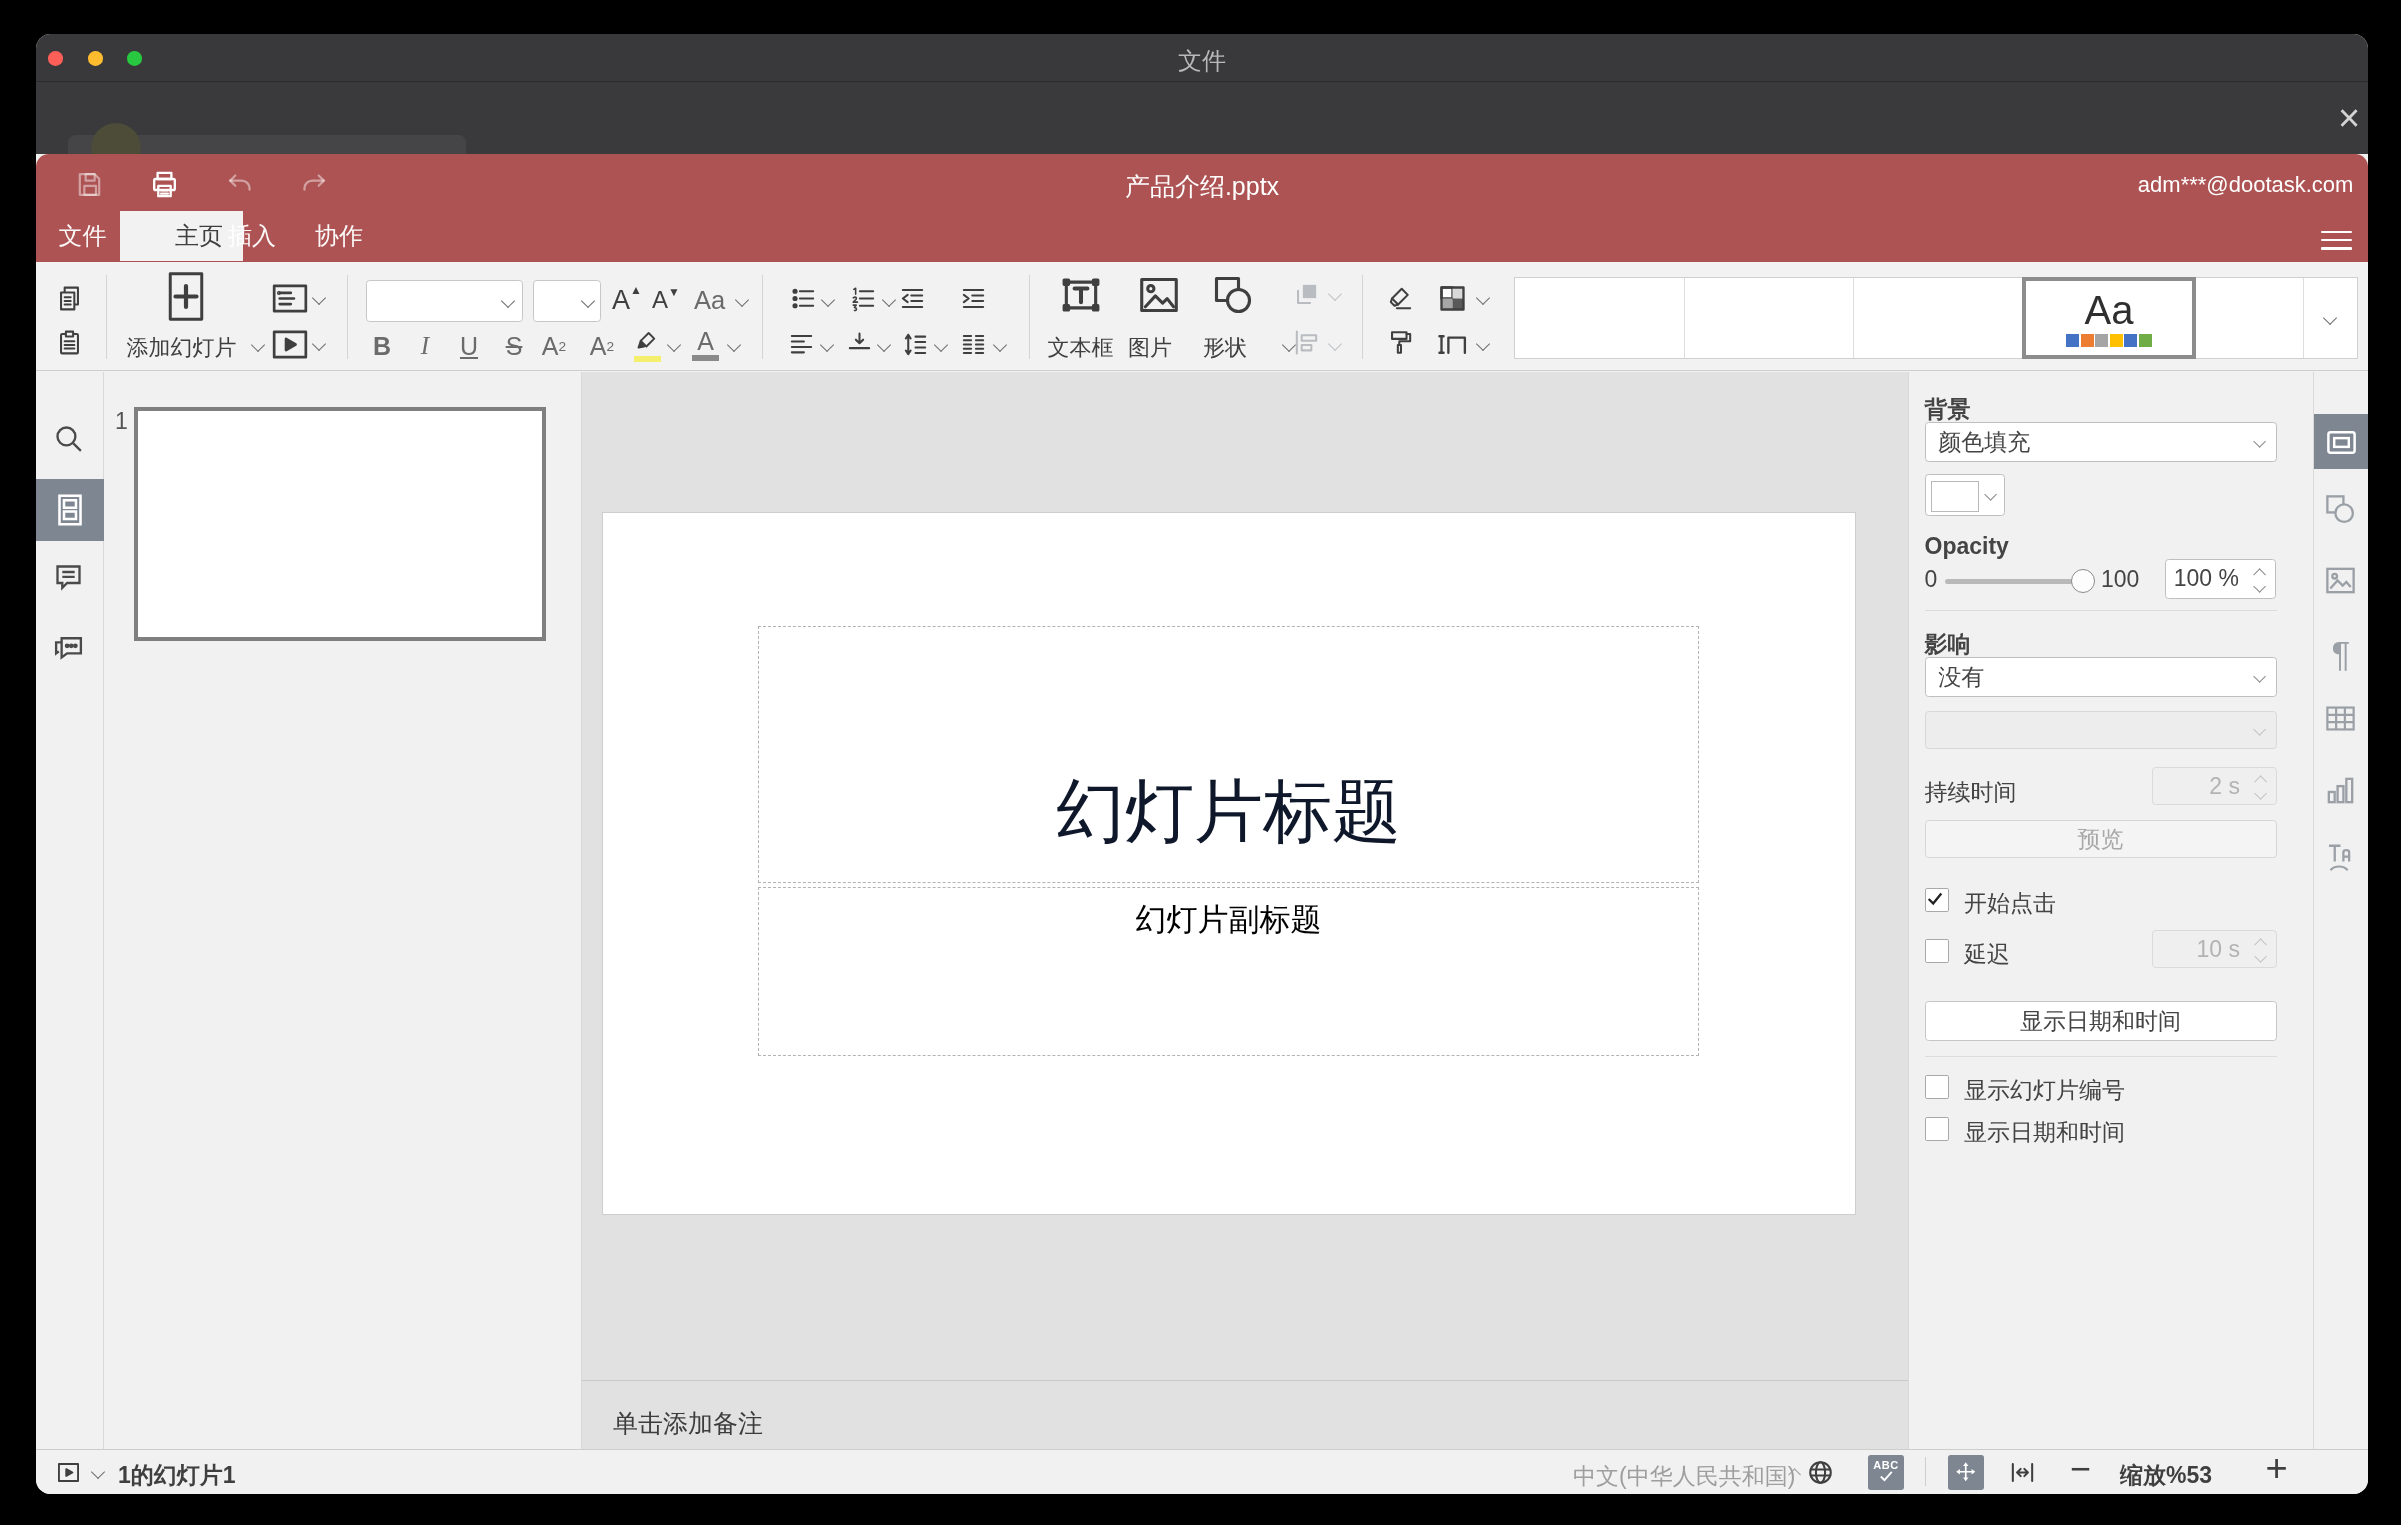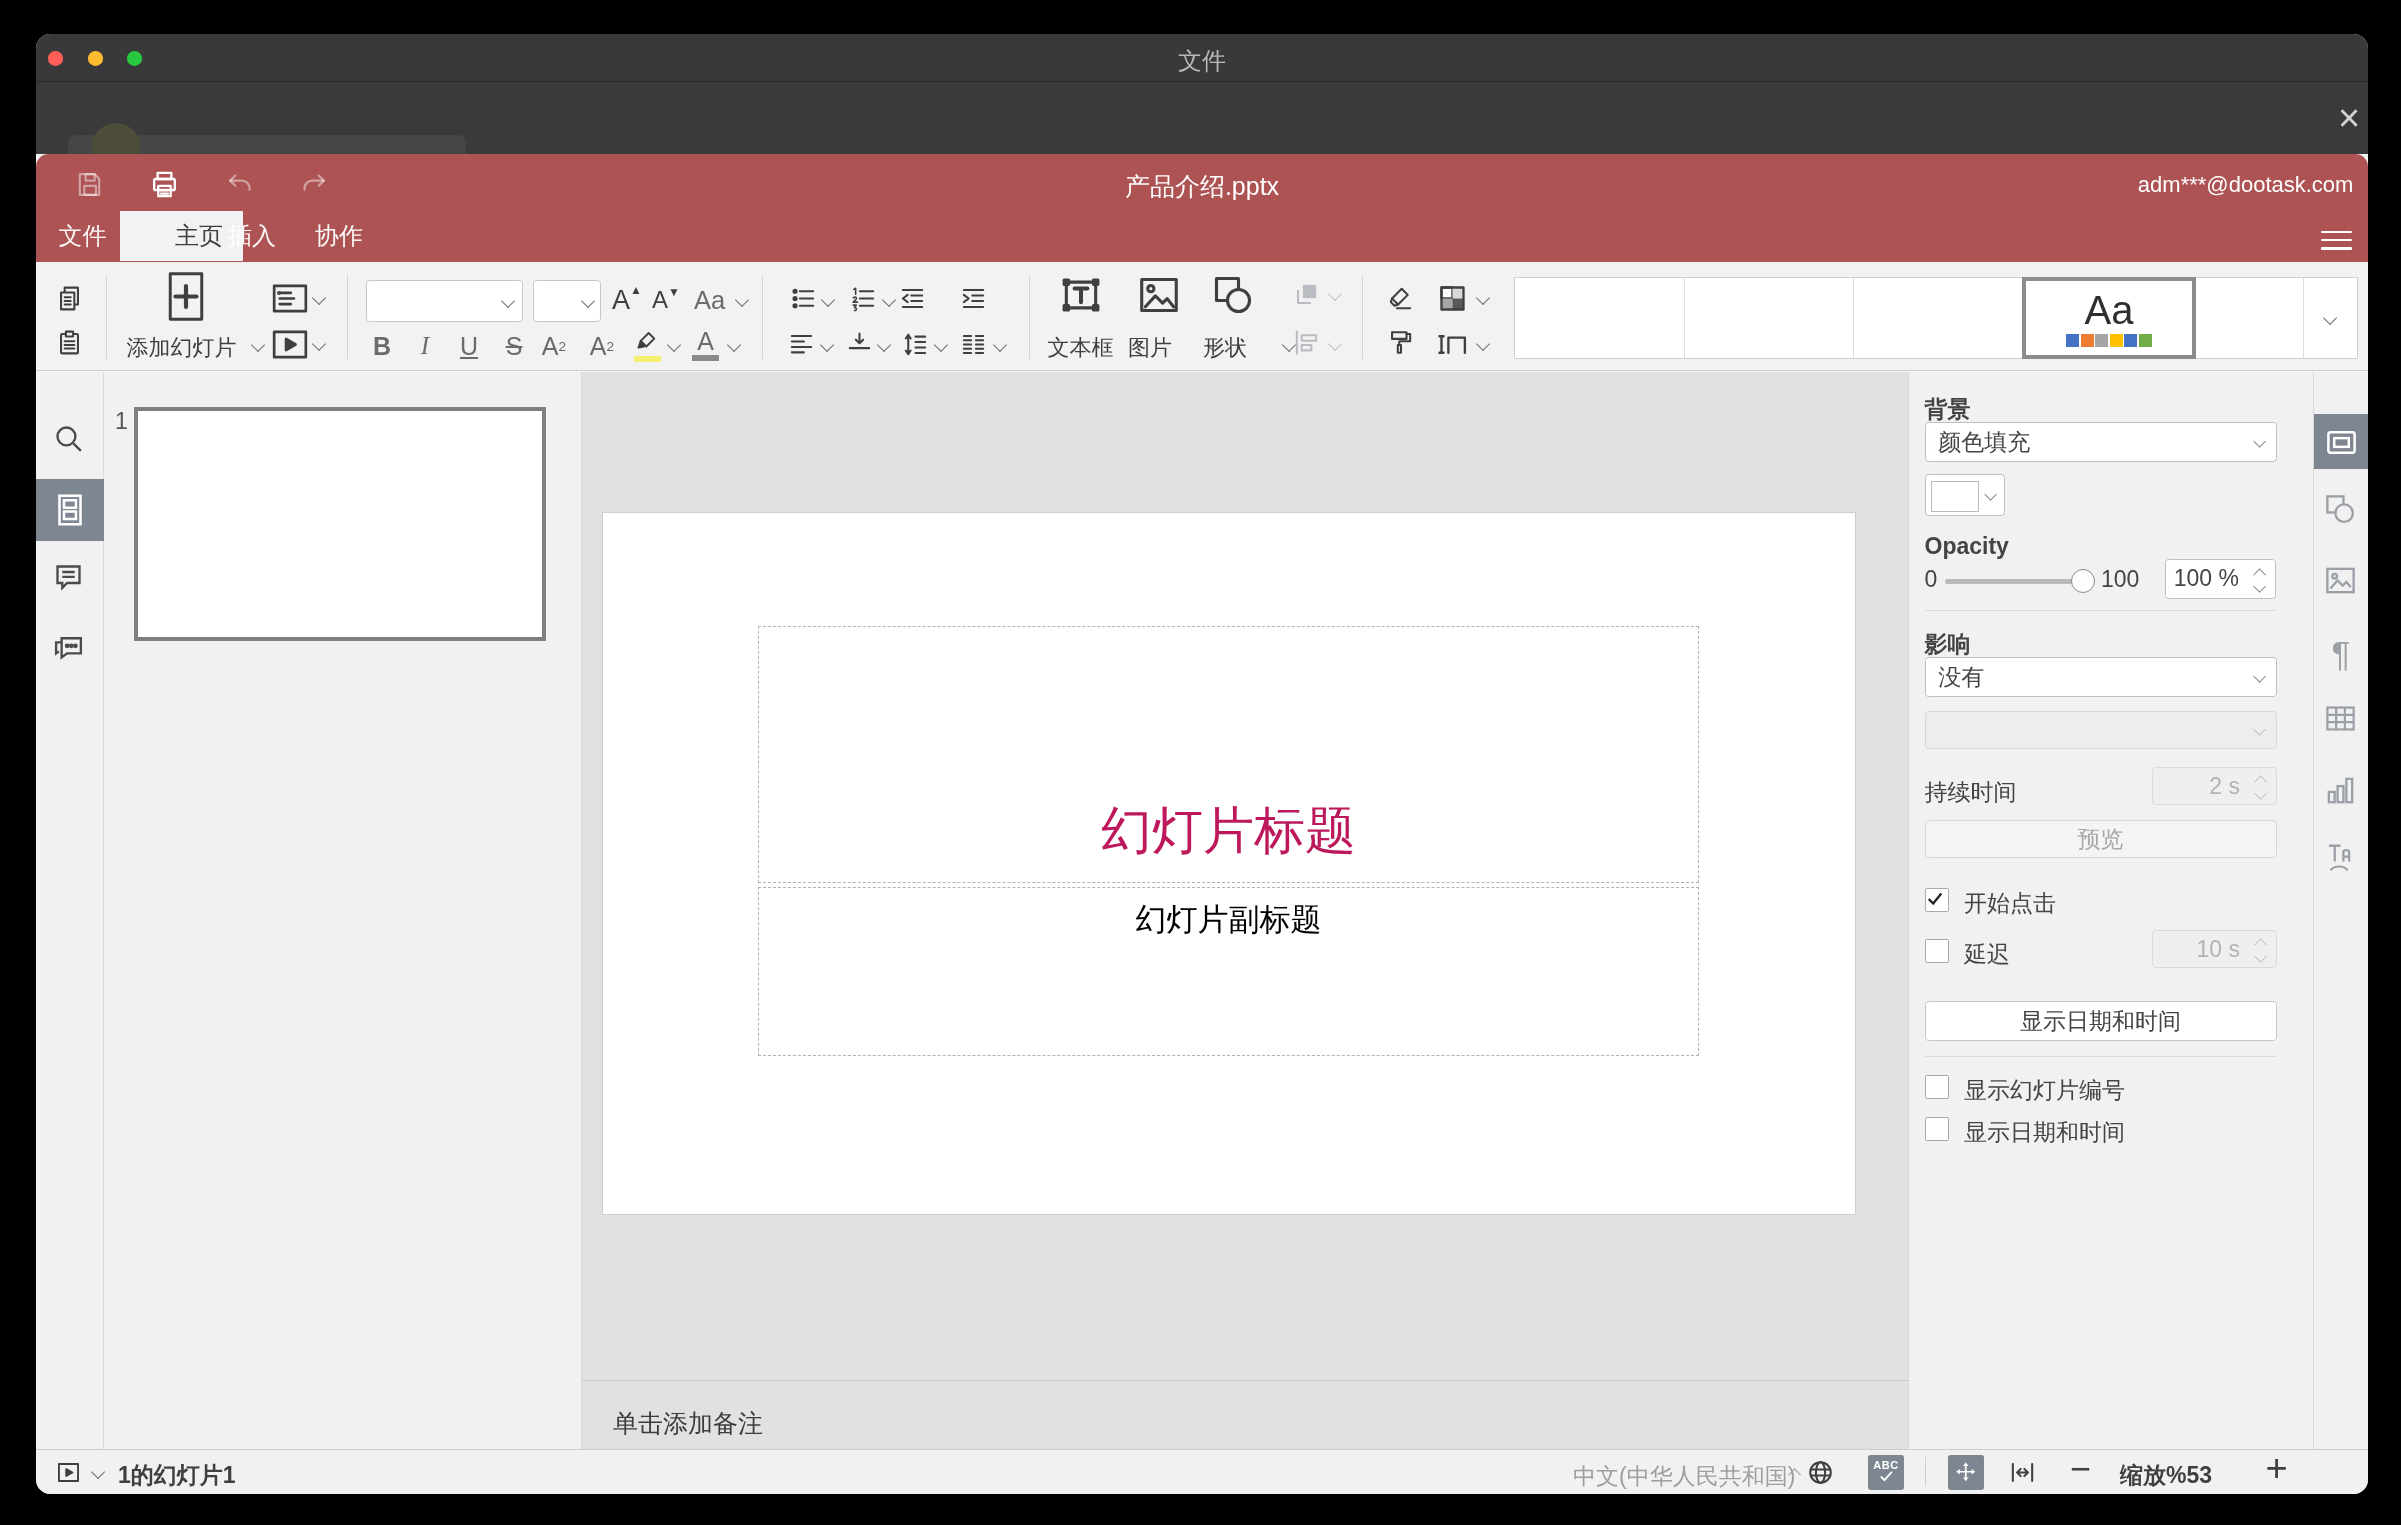--- a/index.html
+++ b/index.html
@@ -49,21 +49,21 @@
   .sicon{position:absolute;left:15.5px;width:36px;height:36px;color:#4a4a4a;}
   .sactive{position:absolute;left:0;top:107px;width:68px;height:62px;background:#7e8692;}
   #thumbs{position:absolute;left:68px;top:0;width:478px;height:100%;background:#f1f1f1;border-right:0.9px solid #d9d9d9;box-sizing:border-box;}
   .thumbnum{position:absolute;left:11px;top:36px;font-size:23px;color:#555;}
   .thumb{position:absolute;left:30px;top:35px;width:412px;height:234px;background:#fff;border:4.6px solid #7f7f7f;box-sizing:border-box;padding:2.7px;}
   .thumb>div{width:100%;height:100%;background:#fff;}
   #editor{position:absolute;left:546px;top:0;width:1327px;height:100%;background:#e1e1e1;}
   .slide{position:absolute;left:21px;top:141px;width:1252px;height:701px;background:#fff;box-shadow:0 0 0 0.9px #cdcdcd;}
   .ph{position:absolute;left:155px;width:941px;border:1.8px dashed #b3b3b3;box-sizing:border-box;display:flex;justify-content:center;}
   .ph.title{top:113px;height:257px;align-items:flex-end;}
-  .ph.title span{font-size:51px;color:#be185d;margin-bottom:16px;}
+  .ph.title span{font-size:69px;color:#0f172a;margin-bottom:24px;}
   .ph.sub{top:374px;height:169px;align-items:flex-start;}
   .ph.sub span{font-size:31px;color:#000;margin-top:11px;}
   .notes{position:absolute;left:0;right:0;top:1008px;bottom:0;border-top:0.9px solid #c9c9c9;padding-left:18px;}
   .notes span{position:absolute;left:31px;top:25.5px;font-size:25px;color:#3c3c3c;}
   
   #rpanel{position:absolute;left:1872px;top:0;width:405px;height:100%;background:#f1f1f1;border-left:0.9px solid #d9d9d9;box-sizing:border-box;font-size:23px;color:#444;}
   .plabel{position:absolute;left:15.5px;font-weight:bold;}
   .pselect{position:absolute;left:15.5px;width:352px;height:40px;background:#fff;border:0.9px solid #bfbfbf;border-radius:3.6px;box-sizing:border-box;line-height:38px;padding-left:12.8px;}
   .pselect.off{background:#ededed;border-color:#d8d8d8;color:#b3b3b3;}
   .spin{position:absolute;width:125px;height:38px;background:#fff;border:0.9px solid #bfbfbf;border-radius:3.6px;box-sizing:border-box;line-height:36px;text-align:right;padding-right:36px;}

